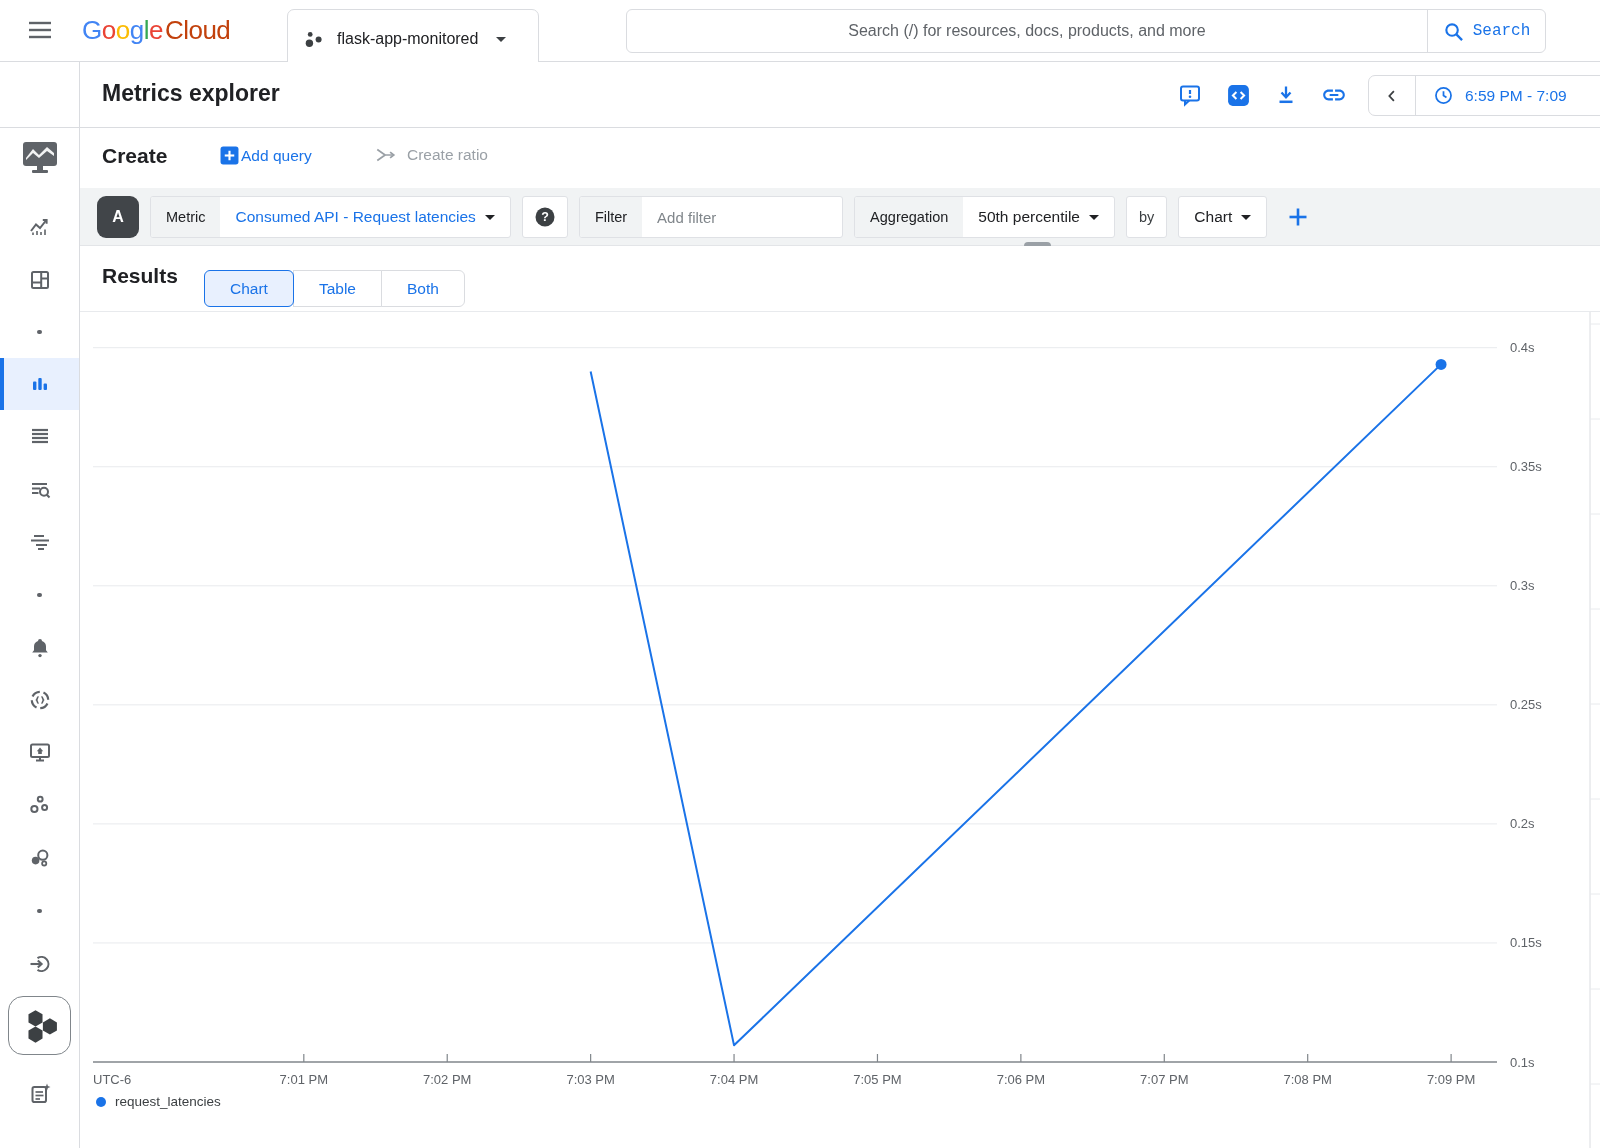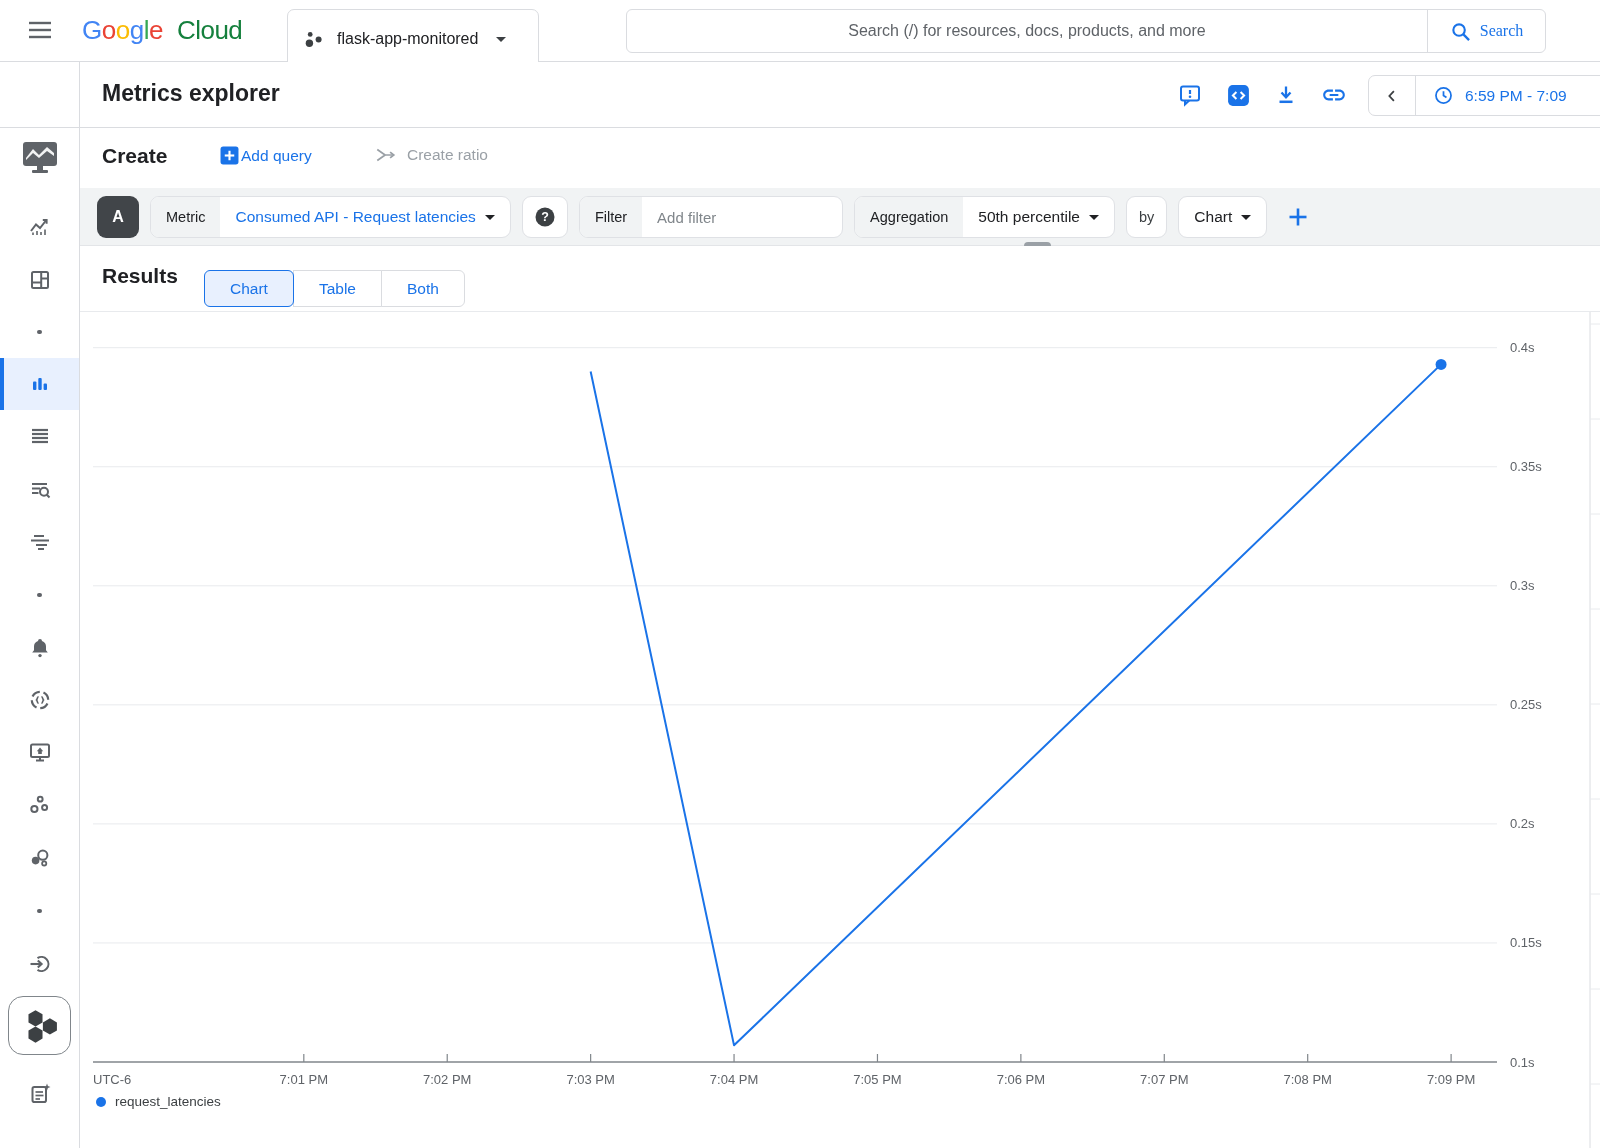--- a/index.html
+++ b/index.html
@@ -7,33 +7,33 @@
     font-family:"Liberation Sans", sans-serif; color:#202124; }
 
   
   .topbar { position:absolute; left:0; top:0; width:1600px; height:62px;
     border-bottom:1px solid #dadce0; background:#fff; display:flex; align-items:center; }
   .hamburger { position:absolute; left:26px; top:19px; width:28px; height:24px;
     border:none; background:none; cursor:pointer; }
   .logo { position:absolute; left:82px; top:15px; display:flex; align-items:baseline;
     font-size:26px; letter-spacing:-0.5px; }
   .logo .gword { font-weight:500; }
-  .logo .cword { color:#15803d; margin-left:14px;text-align:center; }
+  .logo .cword { color:#c2410c; margin-left:2px;text-align:center; }
   .proj { position:absolute; left:287px; top:9px; height:60px; min-width:252px;
     border:1px solid #dadce0; border-radius:7px; background:#fff; display:flex;
     align-items:center; gap:12px; padding:0 16px; cursor:pointer; font-size:16px; }
   .proj-name { font-weight:500; color:#202124; }
   .searchbar { position:absolute; left:626px; top:9px; width:920px; height:44px;
     border:1px solid #dadce0; border-radius:6px; background:#fff; display:flex; align-items:center; }
   .searchbar input { flex:1; border:none; outline:none; background:transparent;
     font-size:16px; padding:0 20px; color:#202124; font-family:inherit;text-align:center; }
   .searchbar input::placeholder { color:#5f6368; }
   .search-btn { width:118px; height:100%; border:none; border-left:1px solid #dadce0;
     background:none; display:flex; align-items:center; justify-content:center; gap:9px;
-    color:#1a73e8; font-size:16px; font-weight:500; cursor:pointer; font-family:Liberation Serif, serif; }
+    color:#1a73e8; font-size:16px; font-weight:500; cursor:pointer; font-family:Liberation Mono, monospace; }
 
   
   .sidebar { position:absolute; left:0; top:62px; width:80px; bottom:0;
     background:#fff; border-right:1px solid #dadce0; }
   .side-item { position:absolute; left:0; width:79px; height:40px; display:flex;
     align-items:center; justify-content:center; cursor:pointer; background:none; border:none; }
   .side-sel { position:absolute; left:0; top:296px; width:79px; height:52px;
     background:#e8f0fe; }
   .side-sel-bar { position:absolute; left:0; top:296px; width:4px; height:52px; background:#1a73e8; }
   .side-box { position:absolute; left:8px; top:934px; width:63px; height:59px;
@@ -65,21 +65,21 @@
   .createratio { position:absolute; left:295px; top:18px; display:flex; align-items:center; gap:10px;
     border:none; background:none; color:#9aa0a6; font-size:15.5px; font-weight:500;
     font-family:inherit; }
 
   
   .builder-row { position:absolute; left:80px; top:188px; right:0; height:58px;
     background:#f1f3f4; border-bottom:1px solid #e3e5e8; }
   .builder-inner { position:absolute; left:17px; top:8px; display:flex; gap:11px; align-items:center; }
   .qbadge { width:42px; height:42px; border-radius:9px; background:#414549; color:#fff;
     font-size:16px; font-weight:bold; display:flex; align-items:center; justify-content:center; }
-  .chip { height:42px; border:1px solid #dfe1e5; border-radius:9px; background:#fff;
+  .chip { height:42px; border:1px solid #dfe1e5; border-radius:3px; background:#fff;
     display:flex; align-items:center; overflow:hidden; }
   .chip-label { height:100%; display:flex; align-items:center; padding:0 15px;
     background:#f1f3f4; color:#202124; font-size:14.5px; font-weight:500; }
   .chip-value { display:flex; align-items:center; gap:9px; padding:0 15px;
     font-size:15.5px; cursor:pointer; }
   .metric-value { color:#1a73e8; font-weight:500; }
   .chip input { border:none; outline:none; font-size:15px; width:170px; font-family:inherit; color:#202124; }
   .chip input::placeholder { color:#80868b; }
   .chip-by { padding:0 12px; font-size:14.5px; color:#3c4043; }
   .caret { width:0; height:0; border-left:5px solid transparent; border-right:5px solid transparent;

